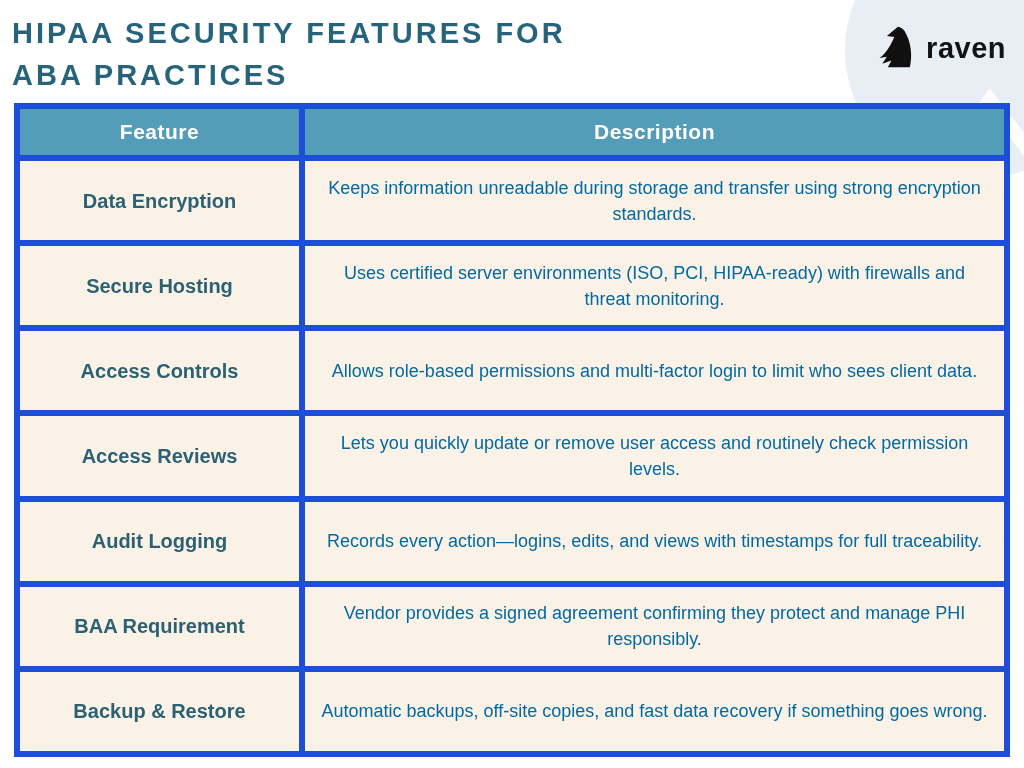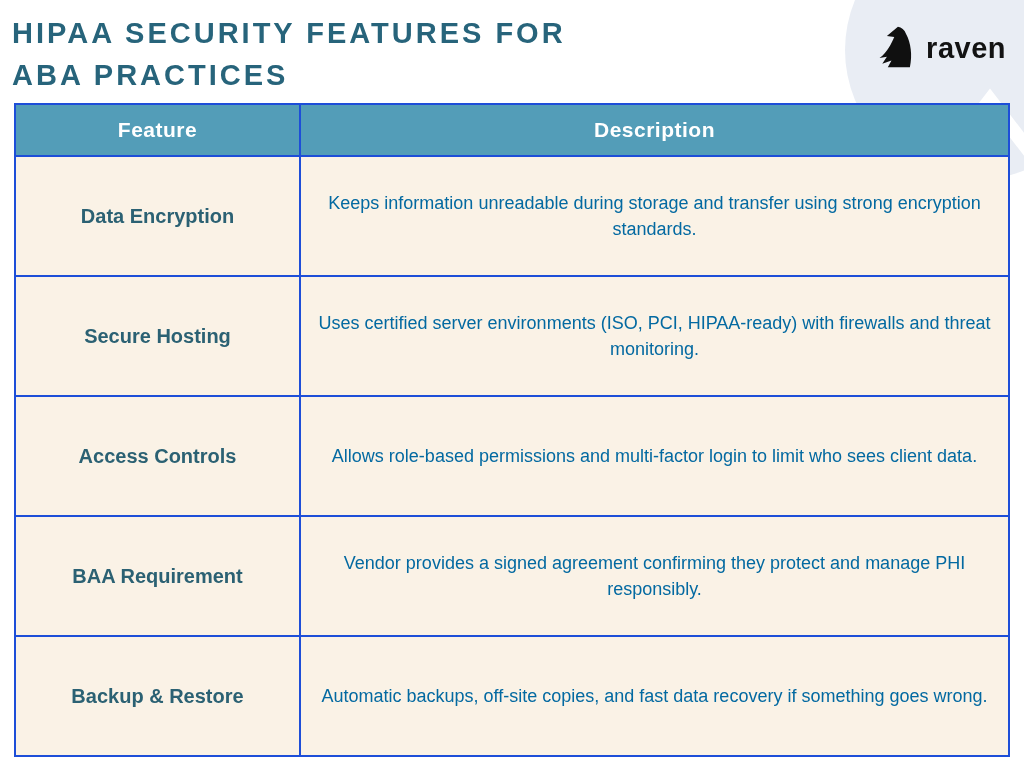--- a/index.html
+++ b/index.html
@@ -61,21 +61,21 @@
   .features-table {
     position: absolute;
     left: 14px; top: 103px;
     width: 996px; height: 654px;
     border-collapse: collapse;
     table-layout: fixed;
     z-index: 4;
     background: #faf2e6;
   }
   .features-table th, .features-table td {
-    border: 2px solid #1d4ed8;
+    border: 6px solid #1d4ed8;
   }
   .features-table thead th {
     background: #539db8;
     color: #ffffff;
     font-size: 21px;
     font-weight: bold;
     height: 52px;
     letter-spacing: 0.5px;
   }
   .col-feature { width: 285px; }
@@ -137,20 +137,28 @@
       </tr>
       <tr>
         <td class="feature-cell">Secure Hosting</td>
         <td class="desc-cell">Uses certified server environments (ISO, PCI, HIPAA-ready) with firewalls and threat monitoring.</td>
       </tr>
       <tr>
         <td class="feature-cell">Access Controls</td>
         <td class="desc-cell">Allows role-based permissions and multi-factor login to limit who sees client data.</td>
       </tr>
       <tr>
+        <td class="feature-cell">Access Reviews</td>
+        <td class="desc-cell">Lets you quickly update or remove user access and routinely check permission levels.</td>
+      </tr>
+      <tr>
+        <td class="feature-cell">Audit Logging</td>
+        <td class="desc-cell">Records every action—logins, edits, and views with timestamps for full traceability.</td>
+      </tr>
+      <tr>
         <td class="feature-cell">BAA Requirement</td>
         <td class="desc-cell">Vendor provides a signed agreement confirming they protect and manage PHI responsibly.</td>
       </tr>
       <tr>
         <td class="feature-cell">Backup &amp; Restore</td>
         <td class="desc-cell">Automatic backups, off-site copies, and fast data recovery if something goes wrong.</td>
       </tr>
     </tbody>
   </table>
 

